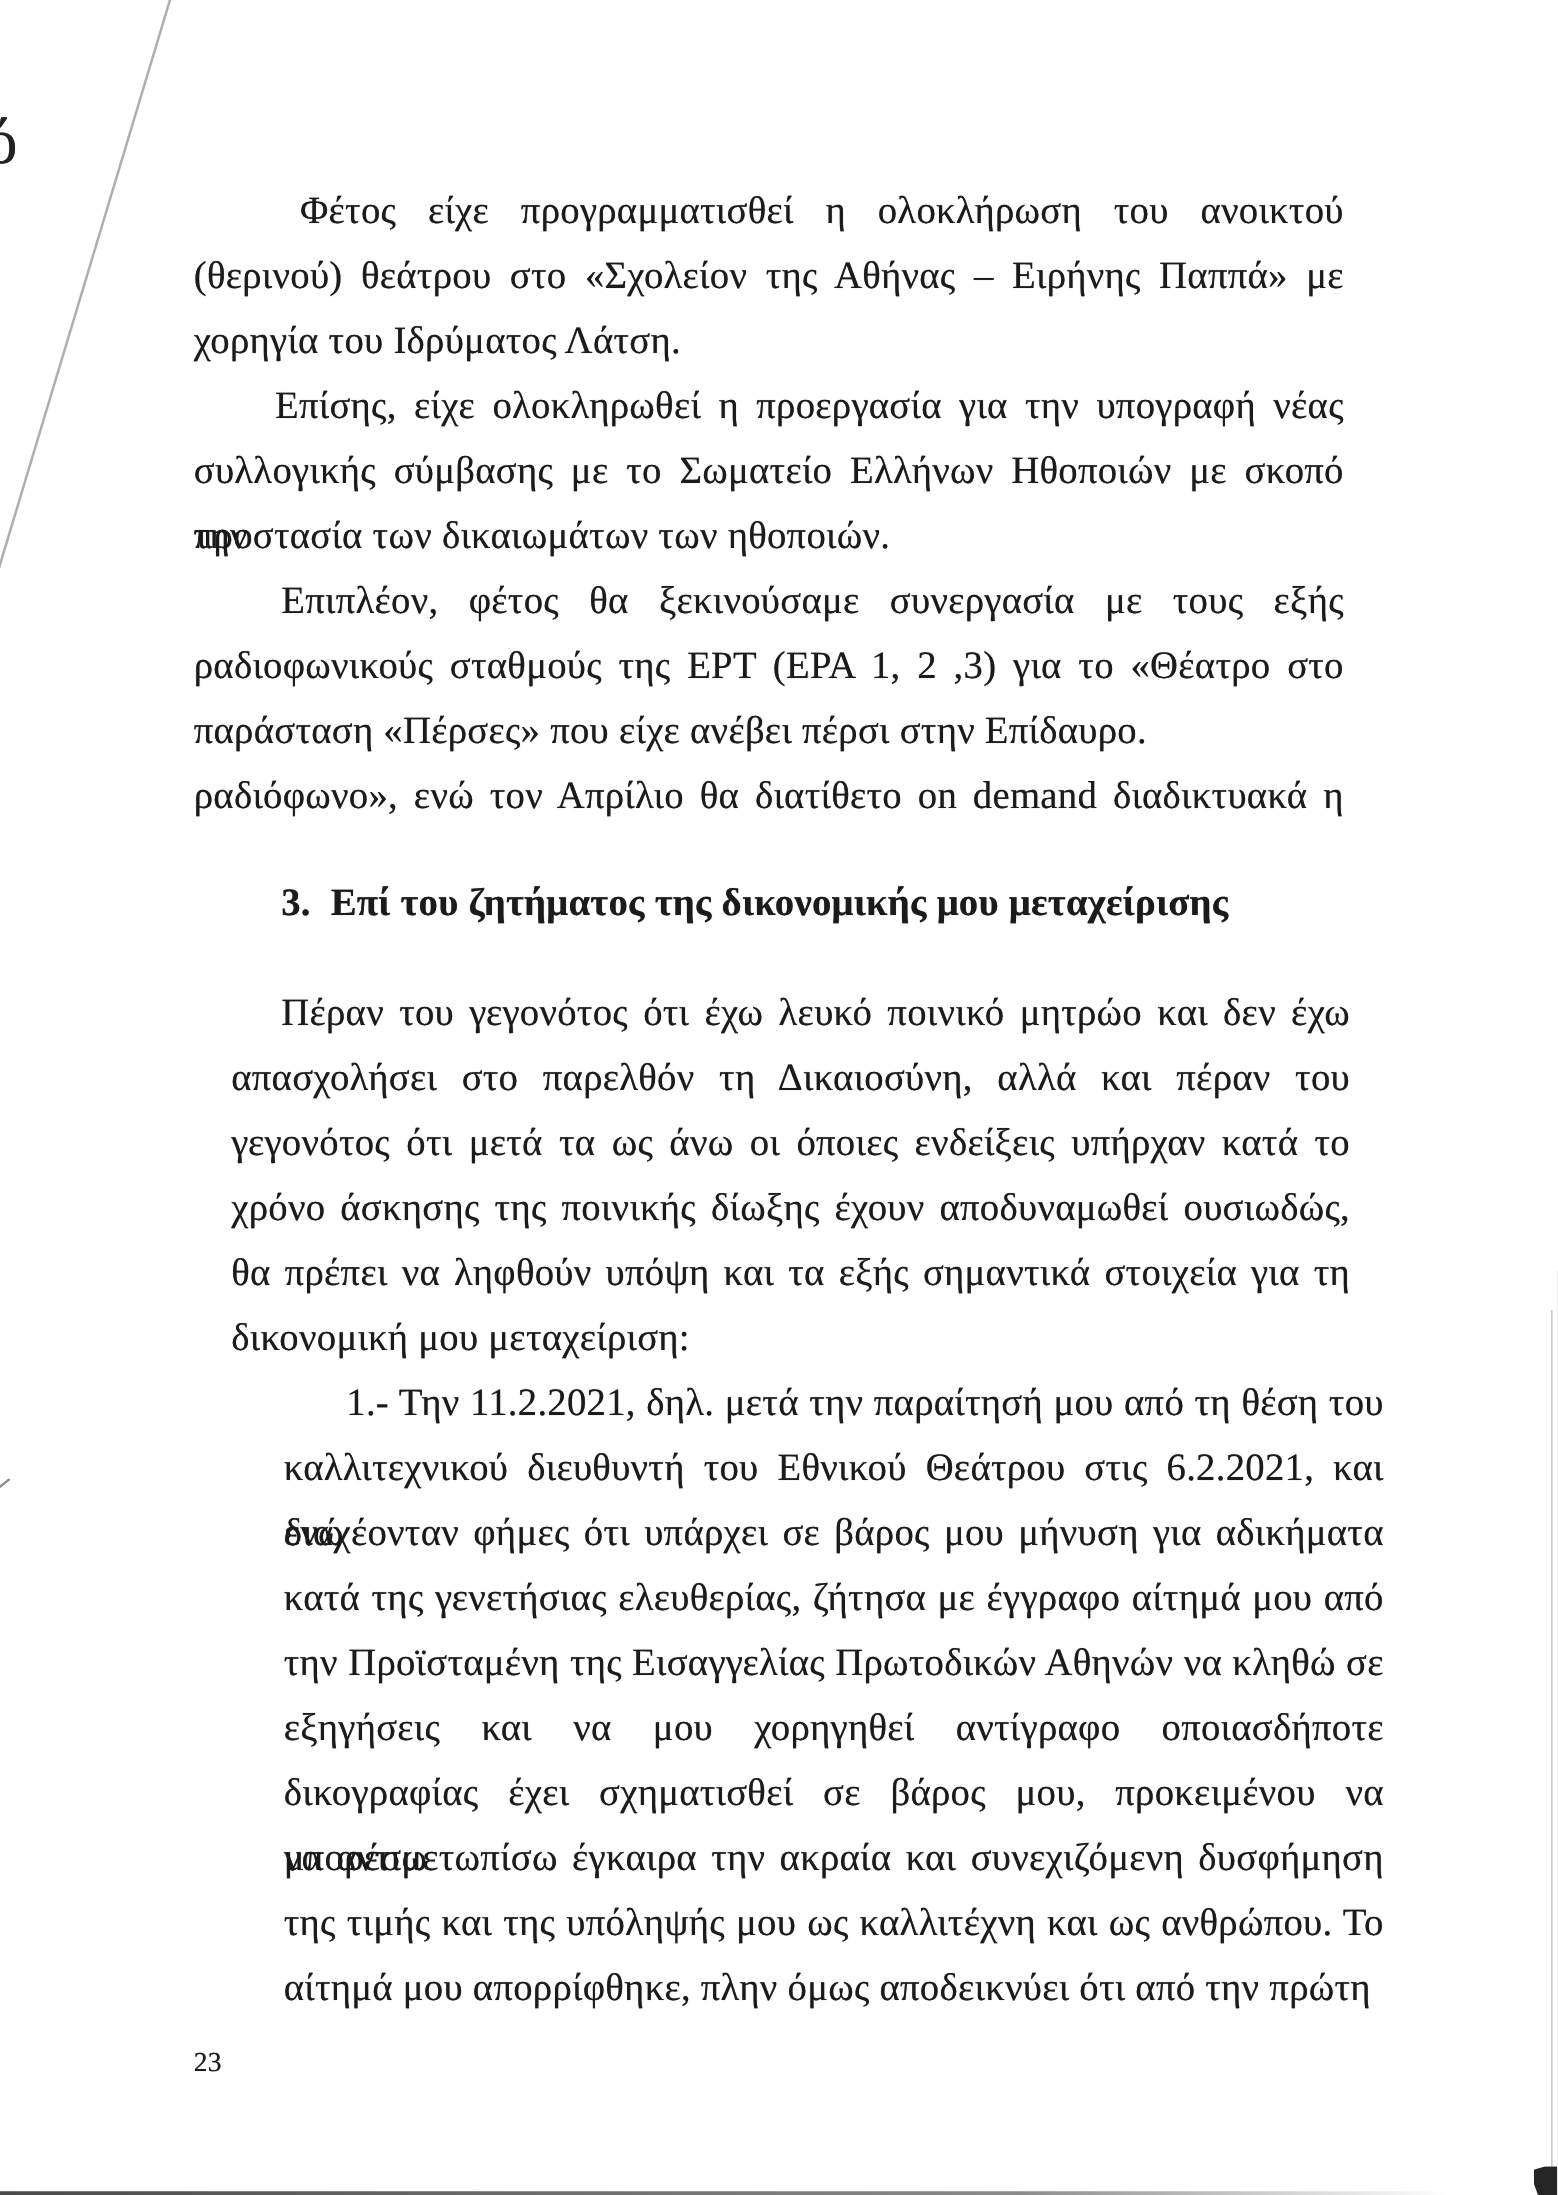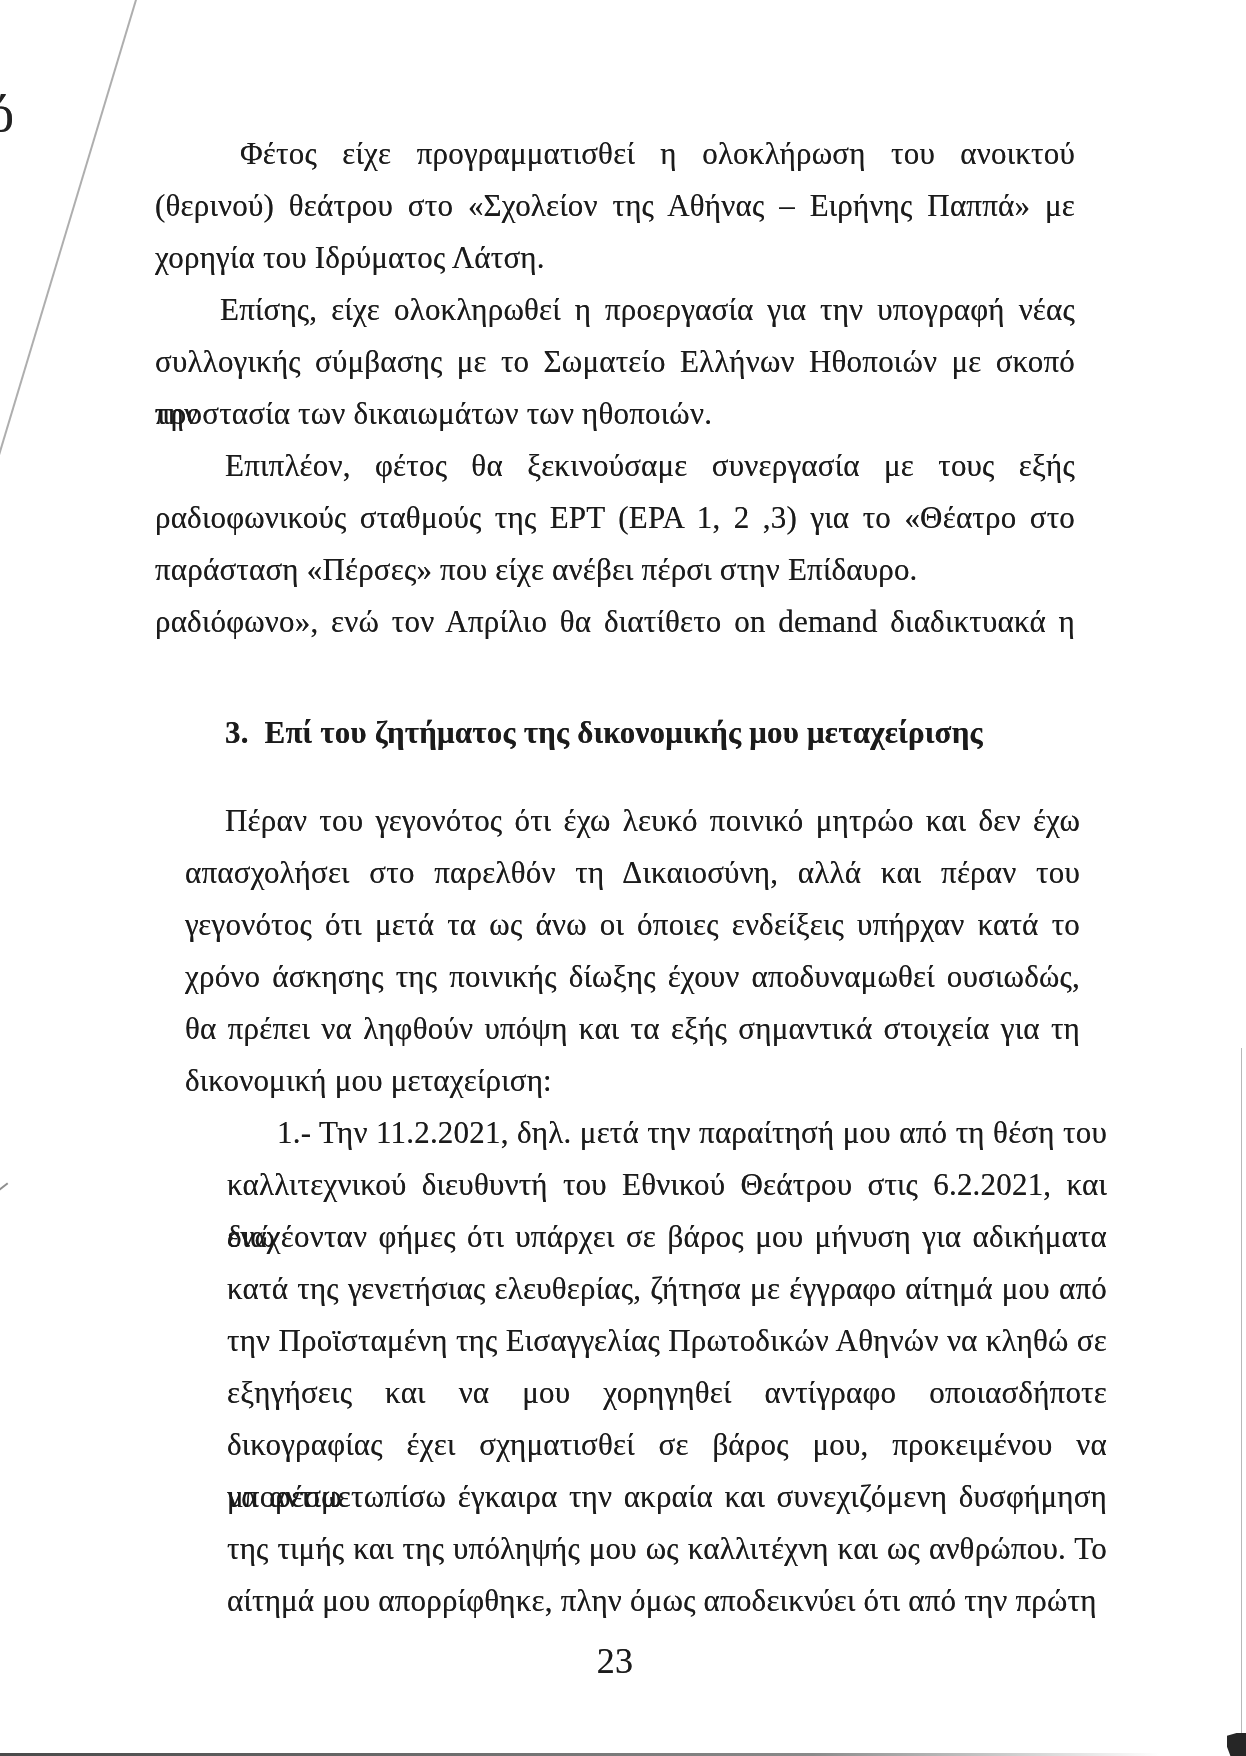--- a/index.html
+++ b/index.html
@@ -6,21 +6,21 @@
   .page{
     position:relative;
     width:1246px;height:1756px;
     background:#ffffff;
     overflow:hidden;
     font-family:"Liberation Serif","DejaVu Serif",serif;
     color:#1b1b1b;
   }
   .text-block{
     position:absolute;
-    left:155px;top:128px;
+    left:155px;top:142px;
     width:920px;
     font-size:31px;
     letter-spacing:.2px;
     text-shadow:0 0 .6px rgba(0,0,0,.65);
   }
   .para{margin:0;padding:0;}
   .para .line{
     line-height:52px;
     height:52px;
     text-align:justify;
@@ -28,22 +28,21 @@
     white-space:normal;
     overflow:visible;
   }
   .para .line.last{
     text-align-last:left;
   }
   .para.heading{font-weight:bold;}
   .para.heading .line{text-align:left;text-align-last:left;}
   .footer{
     margin-top:8px;
-    text-align:center;
-    font-size:36px;
+    font-size:22px;
     line-height:52px;
   }
   
   .artifact{position:absolute;pointer-events:none;}
   .stray-glyph{
     left:-12px;top:84px;
     font-size:52px;color:#222;
     font-family:"Liberation Serif","DejaVu Serif",serif;
     text-shadow:0 0 .6px rgba(0,0,0,.6);
   }
@@ -101,21 +100,21 @@
         <div class="line" style="padding-left: 65px;">Επίσης, είχε ολοκληρωθεί η προεργασία για την υπογραφή νέας</div>
         <div class="line">συλλογικής σύμβασης με το Σωματείο Ελλήνων Ηθοποιών με σκοπό την</div>
         <div class="line last">προστασία των δικαιωμάτων των ηθοποιών.</div>
       </div>
       <div class="para body">
         <div class="line" style="padding-left: 70px;">Επιπλέον, φέτος θα ξεκινούσαμε συνεργασία με τους εξής</div>
         <div class="line">ραδιοφωνικούς σταθμούς της ΕΡΤ (ΕΡΑ 1, 2 ,3) για το «Θέατρο στο</div>
         <div class="line last">παράσταση «Πέρσες» που είχε ανέβει πέρσι στην Επίδαυρο.</div>
         <div class="line">ραδιόφωνο», ενώ τον Απρίλιο θα διατίθετο on demand διαδικτυακά η</div>
       </div>
-      <div class="para heading" style="margin-top: 59px; margin-left: 70px;">
+      <div class="para heading" style="margin-top: 34px; margin-left: 70px;">
         <div class="line last">3.&nbsp; Επί του ζητήματος της δικονομικής μου μεταχείρισης</div>
       </div>
       <div class="para body" style="margin-top: 36px; margin-left: 30px; width: 895px;">
         <div class="line" style="padding-left: 40px;">Πέραν του γεγονότος ότι έχω λευκό ποινικό μητρώο και δεν έχω</div>
         <div class="line">απασχολήσει στο παρελθόν τη Δικαιοσύνη, αλλά και πέραν του</div>
         <div class="line">γεγονότος ότι μετά τα ως άνω οι όποιες ενδείξεις υπήρχαν κατά το</div>
         <div class="line">χρόνο άσκησης της ποινικής δίωξης έχουν αποδυναμωθεί ουσιωδώς,</div>
         <div class="line">θα πρέπει να ληφθούν υπόψη και τα εξής σημαντικά στοιχεία για τη</div>
         <div class="line last">δικονομική μου μεταχείριση:</div>
       </div>

